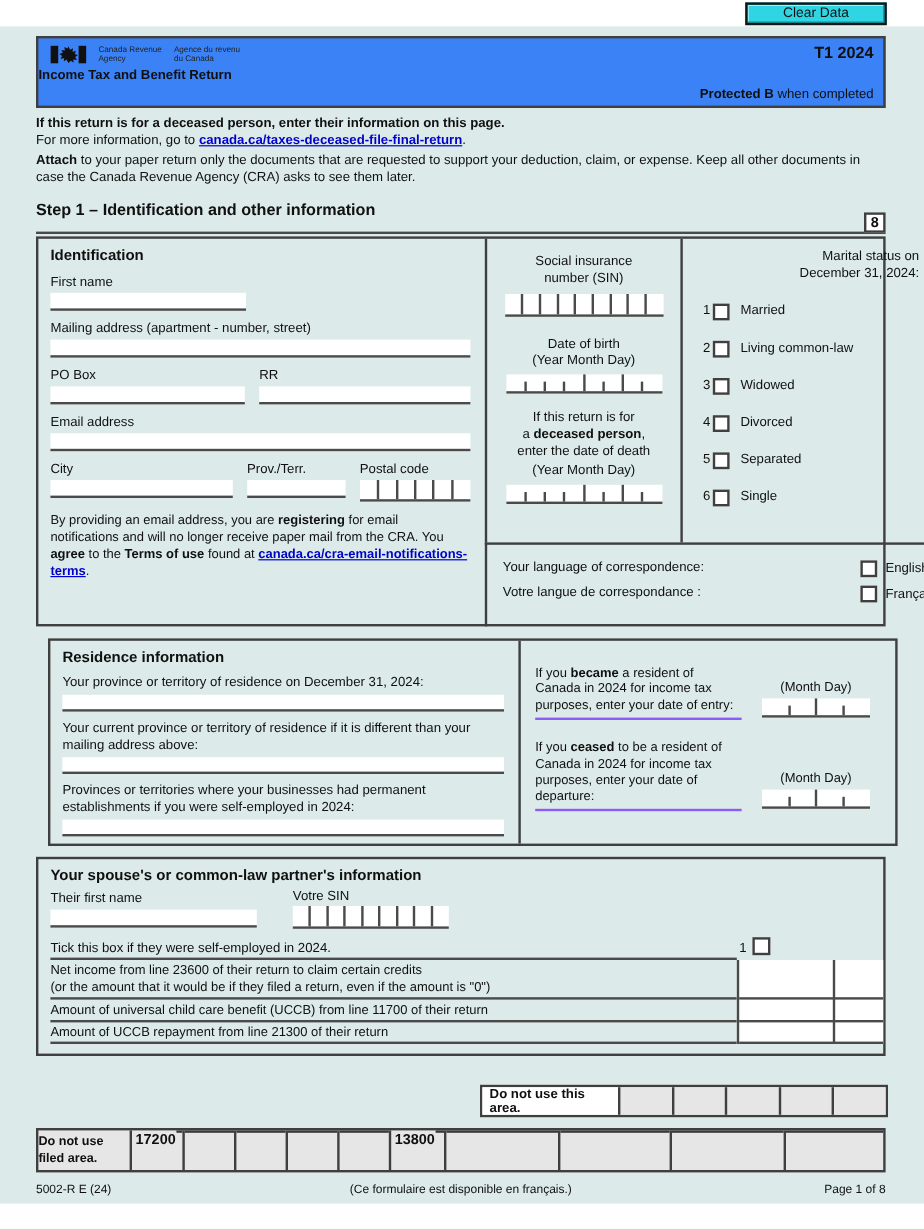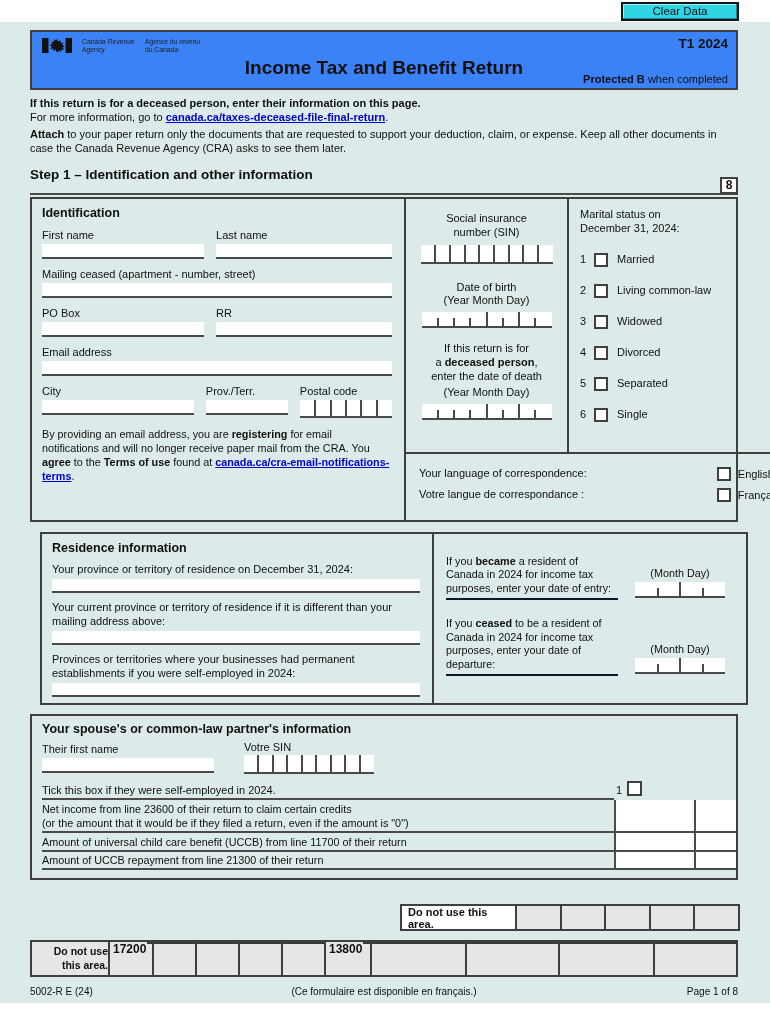--- a/index.html
+++ b/index.html
@@ -22,21 +22,21 @@
   }
 
   
   .header-box {
     position:absolute; left:30px; top:30px; width:708px; height:60px;
     background:#3b82f6; border:2px solid #3f3f3f;
   }
   .logo-wrap { position:absolute; left:10px; top:6px; display:flex; align-items:flex-start; gap:10px; }
   .agency-col { font-size:6.8px; line-height:1.2; color:#222; }
   .t1 { position:absolute; right:8px; top:4px; font-weight:bold; font-size:13.5px; }
-  .form-title { position:absolute; left:0; right:0; top:25px; text-align:center; font-weight:bold; font-size:19px; }
+  .form-title { position:absolute; left:0; right:0; top:25px; font-weight:bold; font-size:11px; }
   .protected { position:absolute; right:8px; bottom:3px; font-size:11px; }
 
   
   .deceased-note { position:absolute; left:30px; top:97px; width:708px; line-height:1.25; }
   .attach-note  { position:absolute; left:30px; top:128px; width:708px; line-height:1.25; }
   a.link, .link { color:#0000cc; font-weight:bold; text-decoration:underline; cursor:pointer; }
 
   
   .step-heading { position:absolute; left:30px; top:167px; font-weight:bold; font-size:13.5px; }
   .step-rule { position:absolute; left:30px; top:193px; width:708px; border-top:2px solid #4a4a4a; }
@@ -67,39 +67,39 @@
   .frow { display:flex; gap:12px; margin-top:9px; }
   .w165{width:163px;} .w177{width:177px;} .wfull{width:100%;} .w88{width:88px;} .w100{width:99px;}
   .email-note { margin-top:9px; font-size:10.8px; line-height:1.3; width:348px; }
 
   .id-mid { position:absolute; left:372px; top:0; width:163px; height:253px; border-left:2px solid #3f3f3f; text-align:center; padding-top:13px; font-size:11px; line-height:1.25; }
   .comb-sin { width:132px; height:19px; margin:5px auto 0; }
   .comb-date { width:130px; height:16px; margin:4px auto 0; }
   .mid-gap1 { margin-top:17px; }
   .mid-gap2 { margin-top:14px; }
 
-  .id-right { position:absolute; left:535px; top:0; width:199px; height:253px; border-left:2px solid #3f3f3f; padding:9px 0 0 11px; font-size:11px; line-height:1.25; }
+  .id-right { position:absolute; left:535px; top:0; width:199px; height:253px; border-left:2px solid #3f3f3f; padding:9px 0 0 11px; font-size:11px; line-height:1.25;text-align:right; }
   .marital-row { display:flex; align-items:center; margin-top:17px; }
   .marital-row .num { width:12px; }
   .marital-row .cb { margin:0 9px 0 2px; }
 
   .lang-row { position:absolute; left:372px; top:253px; width:386px; height:70px; border-left:2px solid #3f3f3f; border-top:2px solid #3f3f3f; padding:13px 6px 0 13px; display:flex; }
   .lang-left div { margin-bottom:9px; }
   .lang-right { margin-left:auto; padding-right:4px; }
   .lang-opt { display:flex; align-items:center; gap:7px; margin-bottom:7px; }
 
   
   #res-box { left:40px; top:532px; width:708px; height:173px; }
   .res-left { position:absolute; left:0; top:0; width:390px; height:100%; padding:7px 12px 0 10px; }
   .res-q { margin-top:8px; line-height:1.22; }
   .res-left .field { margin-top:3px; height:14px; }
   .res-right { position:absolute; left:390px; top:0; width:316px; height:100%; border-left:2px solid #3f3f3f; padding:21px 10px 0 12px; }
   .res-block { display:flex; align-items:flex-end; }
   .res-block + .res-block { margin-top:17px; }
-  .res-txt { width:172px; font-size:10.8px; line-height:1.25; border-bottom:2px solid #0f172a; padding-bottom:3px; }
+  .res-txt { width:172px; font-size:10.8px; line-height:1.25; border-bottom:2px solid #8b5cf6; padding-bottom:3px; }
   .md-wrap { margin-left:14px; width:96px; text-align:center; font-size:10.8px; padding-bottom:2px; }
   .comb-md { width:90px; height:16px; margin:3px auto 0; }
 
   
   #sp-box { left:30px; top:714px; width:708px; height:166px; }
   #sp-box .inner { position:relative; width:100%; height:100%; }
   .sp-title { position:absolute; left:10px; top:6px; }
   .sp-fname-l { position:absolute; left:10px; top:27px; }
   .sp-fname { position:absolute; left:10px; top:42px; width:172px; }
   .sp-sin-l { position:absolute; left:212px; top:25px; }
@@ -110,21 +110,21 @@
   .amt-col { position:absolute; left:582px; top:84px; width:122px; height:70px; background:#fff; border-left:2px solid #4a4a4a; }
   .amt-col .div-v { position:absolute; left:78px; top:0; bottom:0; width:2px; background:#4a4a4a; }
   .amt-cell { border-bottom:2px solid #4a4a4a; }
 
   
   .mini-dnu { position:absolute; left:400px; top:904px; width:340px; height:27px; border:2px solid #3f3f3f; display:flex; }
   .mini-dnu .lbl { width:113px; background:#fff; display:flex; align-items:center; padding-left:6px; font-weight:bold; font-size:11px; }
   .mini-dnu .cell { flex:1; border-left:2px solid #3f3f3f; background:#e6e6e6; }
 
   .big-dnu { position:absolute; left:30px; top:940px; width:708px; height:37px; border:2px solid #3f3f3f; display:flex; background:#e6e6e6; }
-  .big-dnu .lbl { width:76px; text-align:right; font-weight:bold; font-size:10.5px; line-height:1.3; display:flex; flex-direction:column; justify-content:center; }
+  .big-dnu .lbl { width:76px; text-align:left; font-weight:bold; font-size:10.5px; line-height:1.3; display:flex; flex-direction:column; justify-content:center; }
   .bcell { border-left:2px solid #3f3f3f; display:flex; align-items:flex-start; }
   .bcell .ln { flex:1; height:2px; background:#3a3a3a; }
   .bcell .code { font-weight:bold; font-size:12px; padding:0 1px 0 3px; white-space:nowrap; }
   .bw43{width:44px;} .bw42{width:43px;} .bw45{width:46px;} .bw95{width:95px;} .bw93{width:93px;} .bwf{flex:1;}
 
   
   .footer { position:absolute; left:30px; top:986px; width:708px; font-size:10px; display:flex; }
   .footer .c { position:absolute; left:0; right:0; text-align:center; }
   .footer .r { margin-left:auto; }
 
@@ -173,28 +173,24 @@
 <div class="page-num-box">8</div>
 
 <div class="formbox" id="id-box">
   <div class="id-left">
     <div class="sec-title">Identification</div>
     <div class="frow">
       <div class="w165">
         <label class="fl">First name</label>
         <div class="field"></div>
       </div>
-      <div class="w177">
-        <label class="fl">Last name</label>
-        <div class="field"></div>
-      </div>
     </div>
     <div class="frow">
       <div class="wfull">
-        <label class="fl">Mailing ceased (apartment - number, street)</label>
+        <label class="fl">Mailing address (apartment - number, street)</label>
         <div class="field"></div>
       </div>
     </div>
     <div class="frow">
       <div class="w165">
         <label class="fl">PO Box</label>
         <div class="field"></div>
       </div>
       <div class="w177">
         <label class="fl">RR</label>
@@ -427,21 +423,21 @@
   <div class="cell"></div>
   <div class="cell"></div>
   <div class="cell"></div>
   <div class="cell"></div>
   <div class="cell"></div>
 </div>
 
 <div class="big-dnu">
   <div class="lbl">
     <span>Do not use</span>
-    <span>this area.</span>
+    <span>filed area.</span>
   </div>
   <div class="bcell bw43">
       <span class="code">17200</span>
       <span class="ln"></span>
     </div>
   <div class="bcell bw42">
       <span class="ln"></span>
     </div>
   <div class="bcell bw42">
       <span class="ln"></span>

